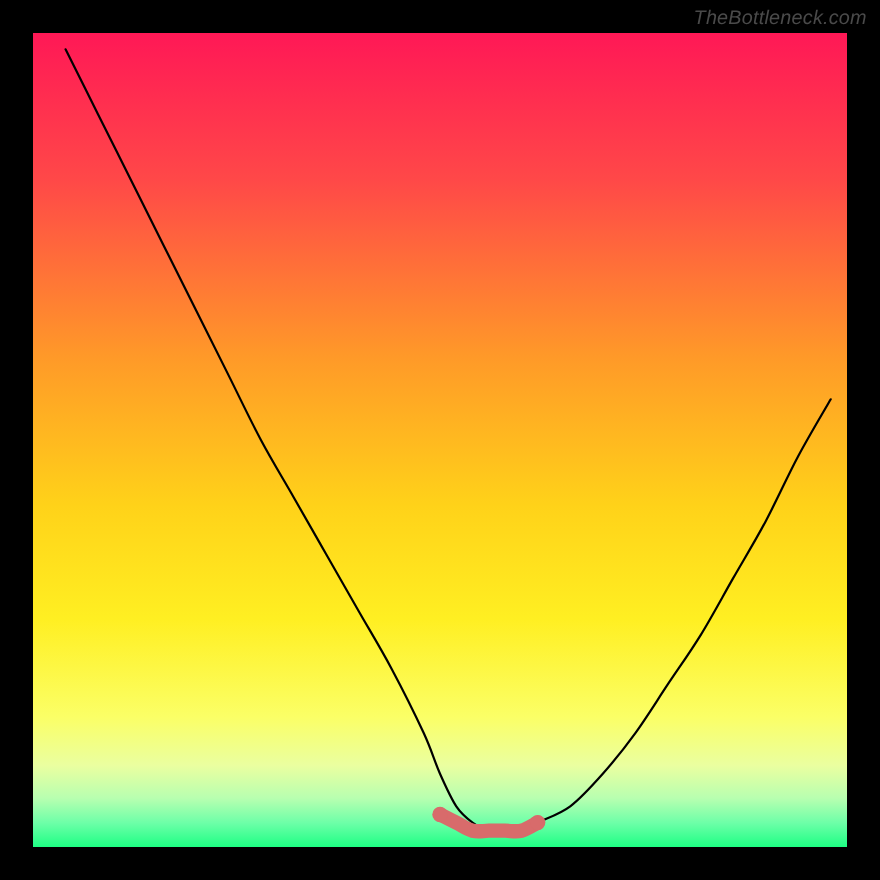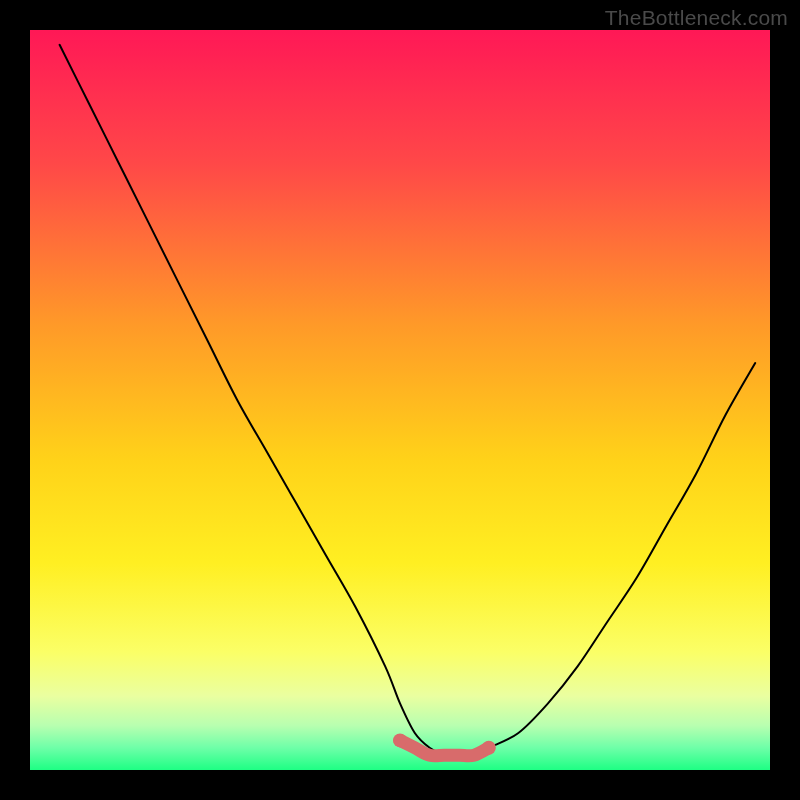--- a/index.html
+++ b/index.html
@@ -9,24 +9,25 @@
     background: #000;
     position: relative;
     font-family: Arial, sans-serif;
     overflow: hidden;
   }
   .watermark {
     position: absolute;
     top: 6px;
     right: 12px;
     color: #4a4a4a;
-    font-size: 21px;
+    font-size: 18px;
     font-weight: 500;
     z-index: 10;
     letter-spacing: 0.2px;
+    font-style: italic;
   }
   .plot {
     position: absolute;
     left: 30px;
     top: 30px;
     width: 740px;
     height: 740px;
   }
   .plot svg {
     display: block;

